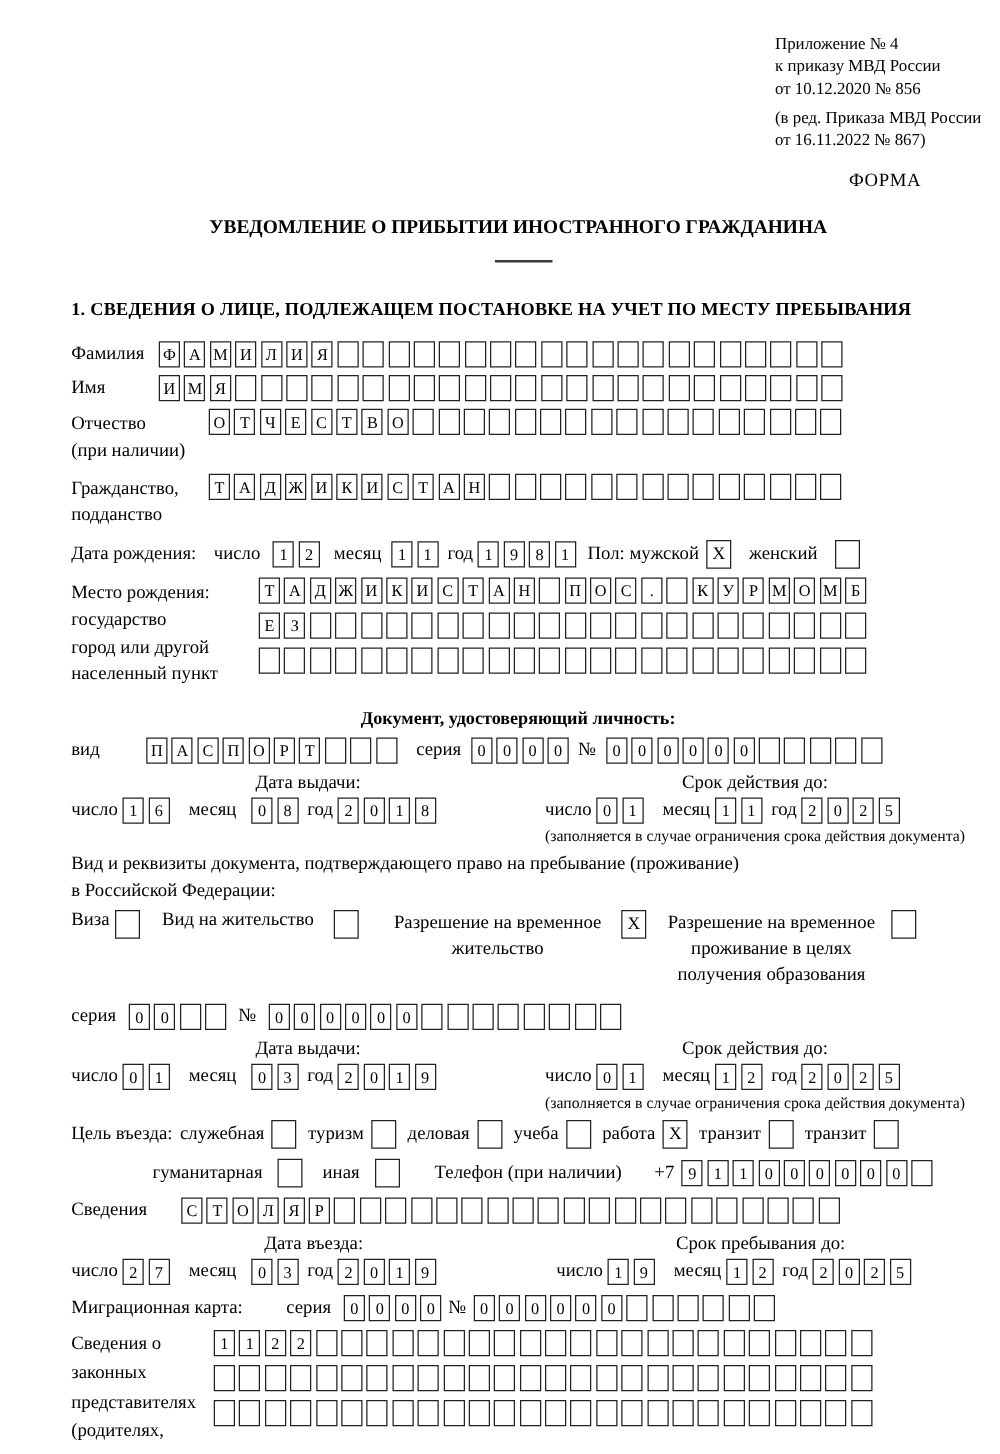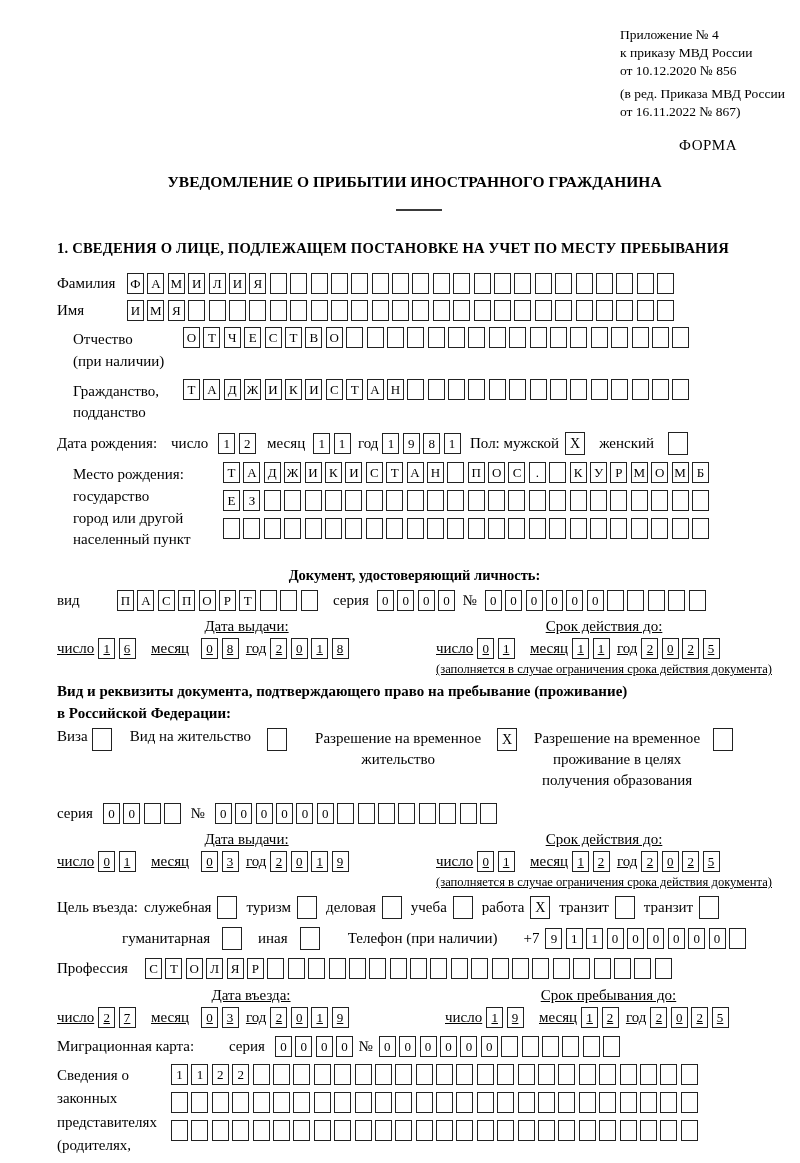--- a/index.html
+++ b/index.html
@@ -32,36 +32,36 @@
   .checkbox {
     display: inline-block; width: 20px; height: 23px; border: 1.6px solid #222;
     text-align: center; font-size: 14px; line-height: 21px; vertical-align: middle;
     background:#fff; flex: 0 0 auto;
   }
 
   .grid-row { display: flex; align-items: flex-start; margin-bottom: 6px; }
   .lbl { flex: 0 0 auto; padding-top: 2px; }
   .w70 { width: 70px; }
   .w110 { width: 110px; }
-  .lbl-multi { line-height: 1.45; margin-left: 16px; }
+  .lbl-multi { line-height: 1.45; }
 
   .inline-row { display: flex; align-items: center; margin-bottom: 7px; }
 
   .center-bold { text-align: center; font-weight: bold; font-size: 14.5px; margin: 16px 0 6px 0; }
 
-  .dates-row { display: flex; margin-bottom: 4px; margin-top: 6px; text-decoration: underline; }
+  .dates-row { display: flex; margin-bottom: 4px; margin-top: 6px; }
   .date-col-l { width: 388px; }
   .date-col-r { flex: 1; }
   .date-head { text-align: center; margin-bottom: 3px; }
   .date-vals { display: flex; align-items: center; }
   .date-vals .dlbl { margin-right: 4px; }
   .date-vals .sp { width: 12px; }
   .date-note { font-size: 12.6px; text-align: center; margin-top: 3px; white-space: nowrap; }
 
-  .plain { margin-bottom: 5px; font-weight: bold; }
+  .plain { margin-bottom: 5px; }
 
   .permits-row { display: flex; align-items: flex-start; margin: 6px 0 12px 0; }
   .permit-item { display: flex; align-items: flex-start; }
   .permit-text-multi { text-align: center; line-height: 1.4; }
 
   .options-row { display: flex; align-items: center; margin-bottom: 8px; }
   .opt { display: flex; align-items: center; margin-right: 9px; }
   .opt .checkbox { margin-left: 6px; }
 
   .guardians { display: flex; margin-top: 2px; }
@@ -610,21 +610,21 @@
         <span class="cell">0</span>
         <span class="cell">0</span>
         <span class="cell">0</span>
         <span class="cell">0</span>
         <span class="cell">0</span>
         <span class="cell"></span>
       </span>
   </div>
 
   <div class="grid-row" style="margin-top:2px;">
-    <span class="lbl" style="width:88px;">Профессия</span>
+    <span class="lbl" style="width:88px;">Сведения</span>
     <span class="cells">
         <span class="cell">С</span>
         <span class="cell">Т</span>
         <span class="cell">О</span>
         <span class="cell">Л</span>
         <span class="cell">Я</span>
         <span class="cell">Р</span>
         <span class="cell"></span>
         <span class="cell"></span>
         <span class="cell"></span>

